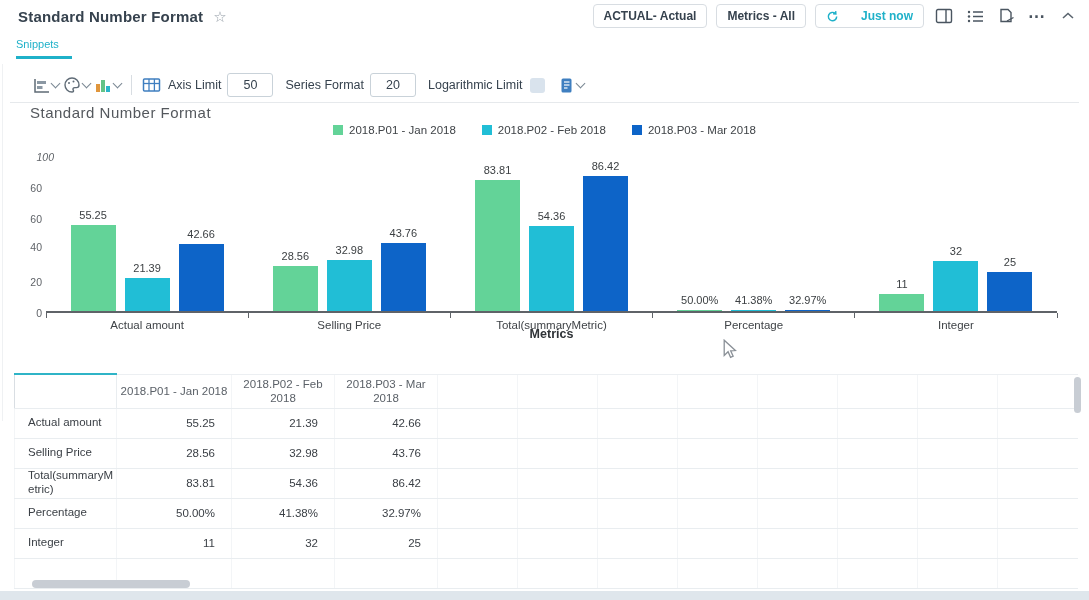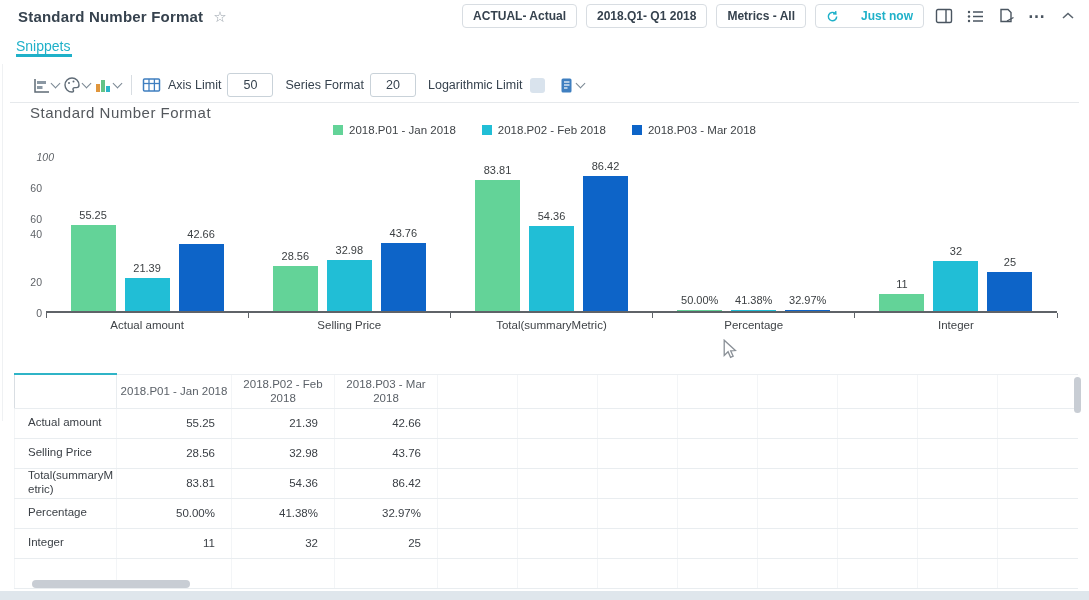--- a/index.html
+++ b/index.html
@@ -15,22 +15,22 @@
   .star { font-size:15px; color:#97a0a9; cursor:pointer; line-height:1; }
   .header-right { display:flex; align-items:center; gap:9px; }
   .pill { border:1px solid #d8dde2; border-radius:4px; padding:4px 10px;
     font-size:12px; font-weight:700; color:#36424e; white-space:nowrap; cursor:pointer; background:#fff; }
   .pill.refresh { color:#1fb1c9; font-weight:700; display:flex; align-items:center; gap:22px; }
   .hicon { width:22px; height:22px; display:flex; align-items:center; justify-content:center; cursor:pointer; }
   .ellipsis { font-size:17px; color:#4a5560; letter-spacing:1px; font-weight:700; }
 
   
   .tab-strip { position:absolute; top:34px; left:0; right:0; height:28px; }
-  .tab { position:absolute; left:16px; top:4px; font-size:14px; color:#1fb1c9;
-    border-bottom:3px solid #1fb1c9; min-width:56px; cursor:pointer; }
+  .tab { position:absolute; left:16px; top:4px; font-size:11px; color:#1fb1c9;
+    padding-bottom:6px; border-bottom:3px solid #1fb1c9; min-width:56px; cursor:pointer; }
 
   
   .panel-divider { position:absolute; left:10px; right:10px; top:102px; height:1px; background:#e6e9ec; }
   .panel-left-border { position:absolute; left:2px; top:64px; bottom:10px; width:1px; background:#eff1f3; }
 
   
   .toolbar { position:absolute; top:70px; left:30px; right:20px; height:30px;
     display:flex; align-items:center; }
   .ticon { display:flex; align-items:center; justify-content:center; width:22px; height:22px; cursor:pointer; }
   .chev { width:7px; height:7px; border-right:1.6px solid #7a8793; border-bottom:1.6px solid #7a8793;
@@ -88,21 +88,20 @@
 <div class="page">
 
   <div class="top-header">
     <div class="title-group">
       <span class="doc-title">Standard Number Format</span>
       <span class="star">☆</span>
     </div>
     <div class="header-right">
       <span id="filter-pills" style="display:flex;gap:9px;">
           <span class="pill">ACTUAL- Actual</span>
-          <span class="pill">2018.Q1- Q1 2018</span>
           <span class="pill">Metrics - All</span>
         </span>
       <span class="pill refresh">
         <svg width="13" height="13" viewBox="0 0 14 14">
           <path d="M11.5 7a4.5 4.5 0 1 1-1.4-3.2" fill="none" stroke="#1fb1c9" stroke-width="1.6"></path>
           <path d="M10.4 1.2 L10.6 4.2 L7.6 4.0" fill="none" stroke="#1fb1c9" stroke-width="1.6"></path>
         </svg>
         <span>Just now</span>
       </span>
       <span class="hicon">
@@ -207,21 +206,21 @@
         <span>2018.P02 - Feb 2018</span>
       </span>
       <span class="legend-item">
         <span class="legend-swatch" style="background: rgb(13, 100, 200);"></span>
         <span>2018.P03 - Mar 2018</span>
       </span>
     </div>
   <div id="yticks">
       <div class="ytick" style="left: 14px; width: 28px; position: absolute; right: auto; top: 307px;">0</div>
       <div class="ytick" style="left: 14px; width: 28px; position: absolute; right: auto; top: 275.8px;">20</div>
-      <div class="ytick" style="left: 14px; width: 28px; position: absolute; right: auto; top: 228px;">40</div>
+      <div class="ytick" style="left: 14px; width: 28px; position: absolute; right: auto; top: 241px;">40</div>
       <div class="ytick" style="left: 14px; width: 28px; position: absolute; right: auto; top: 213.4px;">60</div>
       <div class="ytick" style="left: 14px; width: 28px; position: absolute; right: auto; top: 182.2px;">60</div>
       <div class="ytick" style="left: 26px; width: 28px; position: absolute; right: auto; top: 151px; font-style: italic;">100</div>
     </div>
   <div class="plot" id="plot">
       <div class="bar" style="left: 24.6px; height: 86px; background: rgb(99, 211, 152);"></div>
       <div class="bar-label" style="left: 20.1px; bottom: 90px;">55.25</div>
       <div class="bar" style="left: 226.8px; height: 45px; background: rgb(99, 211, 152);"></div>
       <div class="bar-label" style="left: 222.3px; bottom: 49px;">28.56</div>
       <div class="bar" style="left: 429px; height: 131px; background: rgb(99, 211, 152);"></div>
@@ -257,20 +256,21 @@
       <div class="xtick-mark" style="left: 808.3px;"></div>
       <div class="xtick-mark" style="left: 1010.5px;"></div>
     </div>
   <div id="catlabels">
       <div class="cat-label" style="left: 46px; width: 202.2px; top: 319px;">Actual amount</div>
       <div class="cat-label" style="left: 248.2px; width: 202.2px; top: 319px;">Selling Price</div>
       <div class="cat-label" style="left: 450.4px; width: 202.2px; top: 319px;">Total(summaryMetric)</div>
       <div class="cat-label" style="left: 652.6px; width: 202.2px; top: 319px;">Percentage</div>
       <div class="cat-label" style="left: 854.8px; width: 202.2px; top: 319px;">Integer</div>
     </div>
+  <div class="x-axis-title">Metrics</div>
 
   <svg class="cursor" width="15" height="20" viewBox="0 0 11 17">
     <path d="M1 1 L1 14 L4.3 10.8 L6.4 15.6 L8.6 14.6 L6.5 10 L10.5 9.8 Z" fill="#fff" stroke="#8a9097" stroke-width="1.1"></path>
   </svg>
 
   <table class="grid" id="data-grid">
     <colgroup id="grid-cols">
         <col style="width: 102px;">
         <col style="width: 115px;">
         <col style="width: 103px;">

